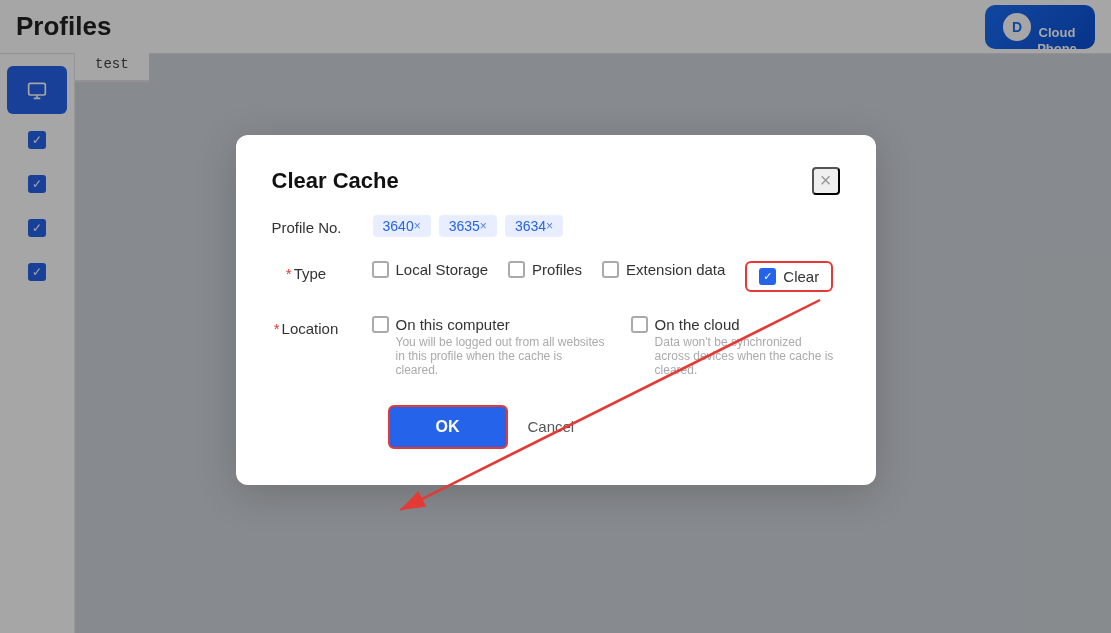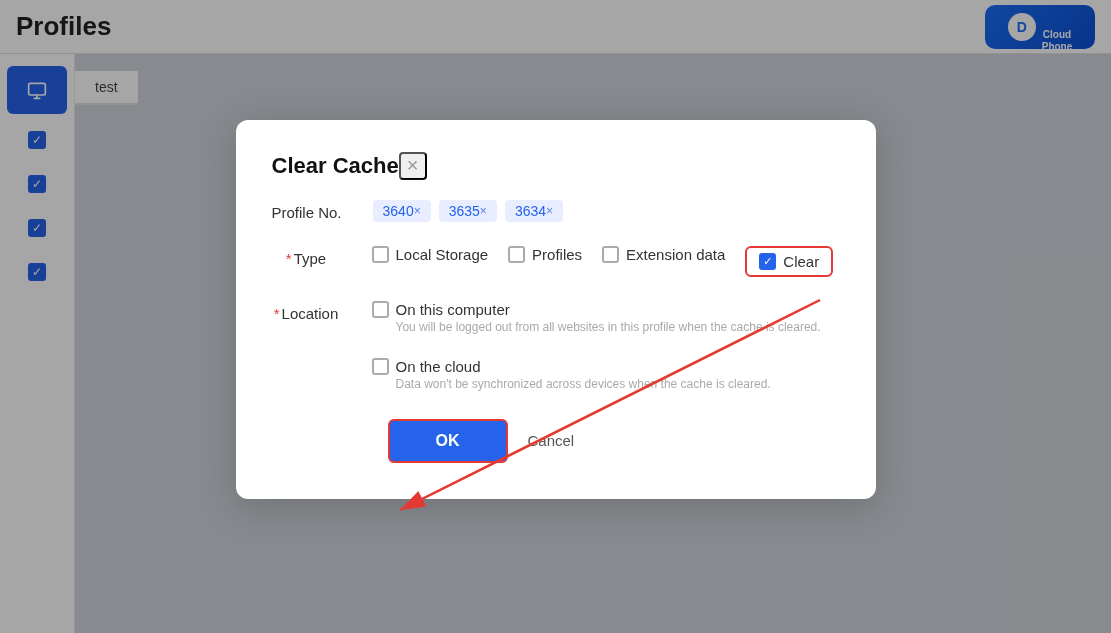--- a/index.html
+++ b/index.html
@@ -56,21 +56,21 @@
       border-radius: 50%;
       display: flex;
       align-items: center;
       justify-content: center;
       font-size: 14px;
       color: #1a6ef5;
       font-weight: 700;
     }
     .cloud-phone-text {
       color: #fff;
-      font-size: 10px;
+      font-size: 13px;
       font-weight: 600;
       line-height: 1.2;
       text-align: center;
       margin-top: 28px;
     }
 
     
     .sidebar {
       position: absolute;
       top: 54px;
@@ -132,20 +132,21 @@
       width: 640px;
       background: #fff;
       border-radius: 12px;
       padding: 32px 36px 36px 36px;
       z-index: 20;
       box-shadow: 0 8px 40px rgba(0,0,0,0.18);
     }
     .dialog-header {
       display: flex;
       align-items: center;
+      justify-content: space-between;
       margin-bottom: 20px;
     }
     .dialog-title {
       font-size: 22px;
       font-weight: 700;
       color: #111;
     }
     .close-btn {
       width: 28px;
       height: 28px;
@@ -241,21 +242,21 @@
       display: flex;
       align-items: center;
       gap: 7px;
       font-size: 15px;
       color: #333;
     }
 
     
     .location-options {
       display: flex;
-      flex-direction: column;
+      flex-direction: row;
       gap: 24px;
     }
     .location-option {
       display: flex;
       flex-direction: column;
     }
     .location-main {
       display: flex;
       align-items: center;
       gap: 7px;
@@ -303,27 +304,28 @@
       top: 0; left: 0;
       width: 100%;
       height: 100%;
       pointer-events: none;
       z-index: 30;
     }
 
     
     .test-tab {
       position: absolute;
-      top: 71px;
+      top: 48px;
       left: 75px;
       background: #fff;
       padding: 8px 20px;
       font-size: 14px;
       color: #444;
       border-bottom: 2px solid #e0e0e0;
+      font-family: Liberation Mono, monospace;
     }
   </style>
 </head>
 <body>
 
 <div class="bg-page"></div>
 
 <div class="top-bar">
   <span class="top-bar-title">Profiles</span>
   <div class="cloud-phone-btn">

